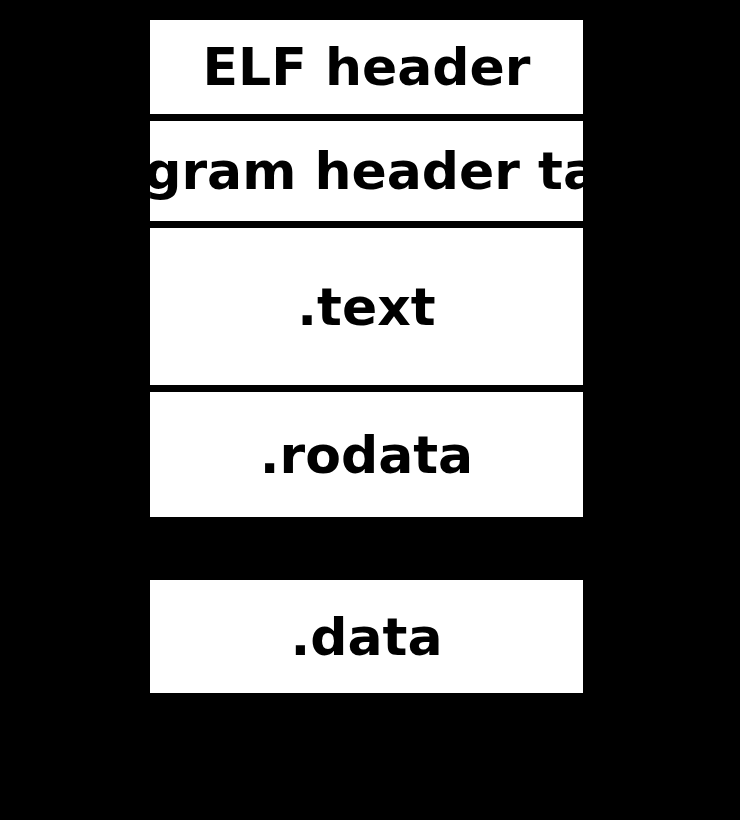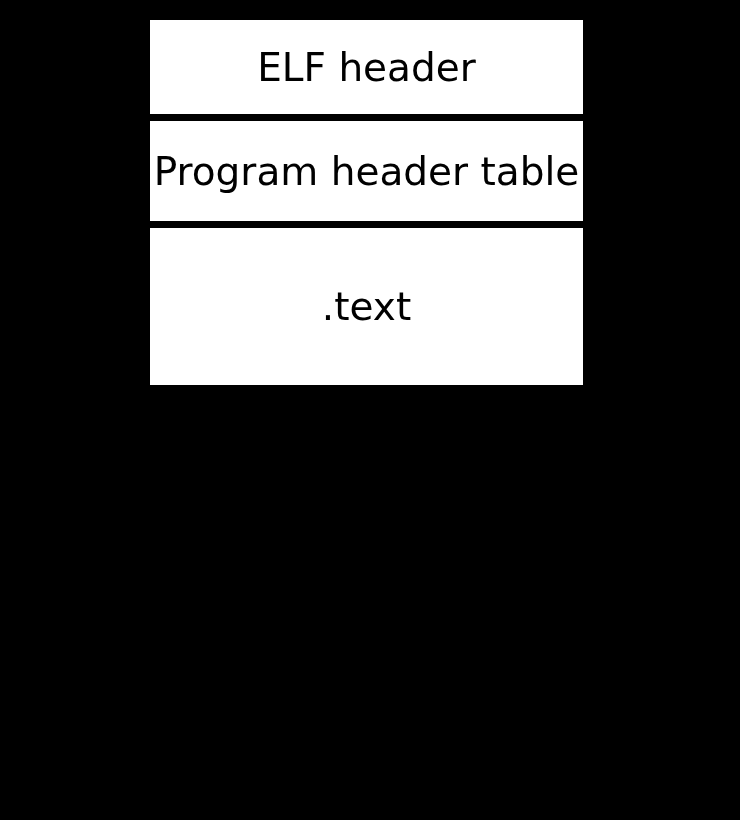--- a/index.html
+++ b/index.html
@@ -29,22 +29,22 @@
     background: #ffffff;
     border: 1px solid #000000;
     box-sizing: border-box;
     display: flex;
     align-items: center;
     justify-content: center;
   }
   .elf-block-label {
     color: #000000;
     font-family: "DejaVu Sans", sans-serif;
-    font-size: 39px;
-    font-weight: 400;
+    font-size: 52px;
+    font-weight: 700;
     line-height: 1;
     letter-spacing: 0px;
     white-space: nowrap;
     text-align: left;
   }
   
   #block-elf-header      { top: 19px;  height: 96px;  }
   #block-program-header  { top: 120px; height: 102px; }
   #block-text            { top: 227px; height: 159px; }
   #block-rodata          { top: 391px; height: 127px; }
@@ -71,18 +71,24 @@
   </div>
 
   <div class="elf-block" id="block-program-header">
     <span class="elf-block-label">Program header table</span>
   </div>
 
   <div class="elf-block" id="block-text">
     <span class="elf-block-label">.text</span>
   </div>
 
+  <div class="elf-block" id="block-rodata">
+    <span class="elf-block-label">.rodata</span>
+  </div>
 
   <div id="segment-gap"></div>
 
+  <div class="elf-block" id="block-data">
+    <span class="elf-block-label">.data</span>
+  </div>
 
 
 </div>
 
 </body></html>

